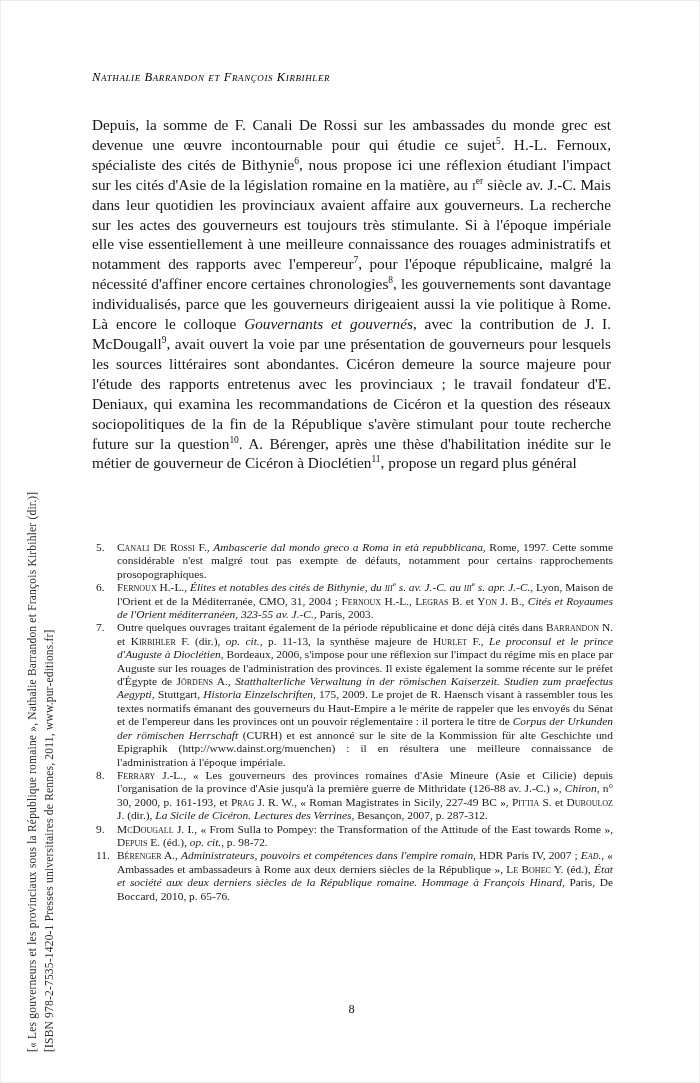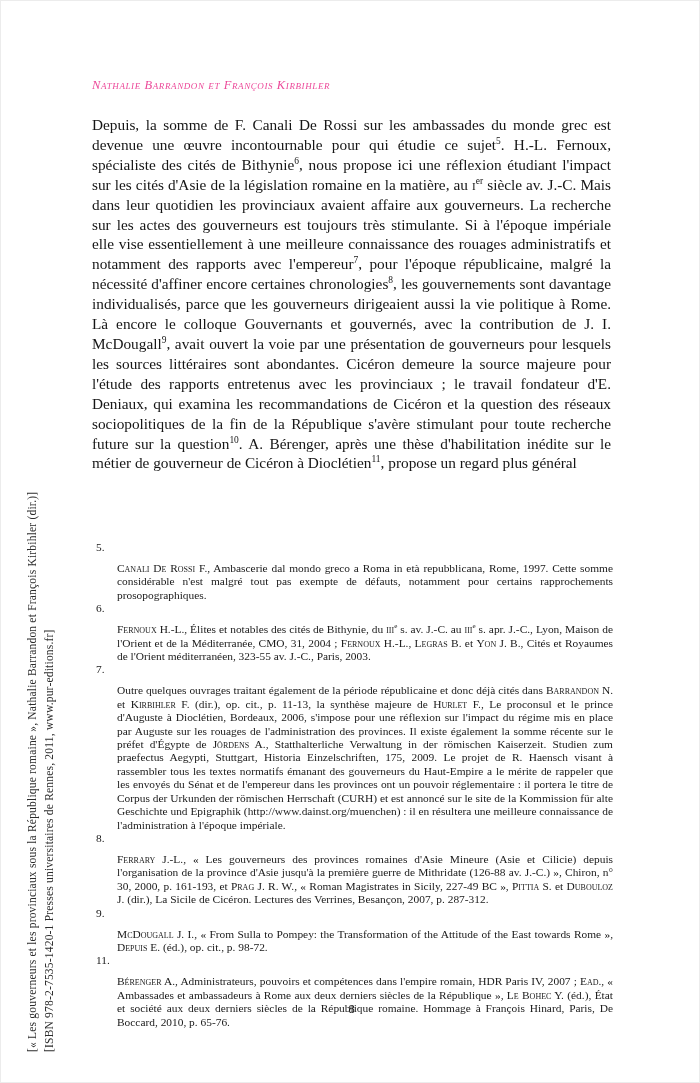--- a/index.html
+++ b/index.html
@@ -10,40 +10,40 @@
   .page{position:relative;width:700px;height:1083px;background:#ffffff;overflow:hidden;
         box-shadow:inset 0 0 0 1px #ececec;}
   .sidebar{
     position:absolute;left:24px;top:1052px;
     transform:rotate(-90deg);transform-origin:0 0;
     width:1010px;font-size:11.5px;line-height:17px;
     color:#2b2b2b;letter-spacing:0.2px;
   }
   .sidebar-line{white-space:nowrap;}
   .running-header{
-    position:absolute;left:92px;top:78px;
+    position:absolute;left:92px;top:70px;
     font-style:italic;font-variant:small-caps;
-    font-size:12.5px;letter-spacing:0.6px;color:#ec4899;
+    font-size:12.5px;letter-spacing:0.6px;color:#000000;
   }
   .body-text{
     position:absolute;left:92px;top:115px;width:519px;
     font-size:15.3px;line-height:19.9px;text-align:justify;color:#151515;
   }
   .footnotes{
     position:absolute;left:96px;top:541px;width:517px;
     font-size:11.4px;line-height:13.4px;color:#191919;
   }
   .footnote{display:flex;}
   .fn-num{flex:0 0 21px;}
-  .fn-text{flex:1;text-align:justify;margin-top:21px;}
+  .fn-text{flex:1;text-align:justify;}
   .page-number{
     position:absolute;left:92px;top:1002px;width:519px;
     text-align:center;font-size:12.5px;color:#1c1c1c;
   }
-  .it{}
+  .it{font-style:italic;}
   .sc{font-variant:small-caps;}
   sup{font-size:0.62em;line-height:0;}
 </style>
 </head>
 <body>
 
 <div class="page">
 
   <div class="sidebar">
     <div class="sidebar-line">[« Les gouverneurs et les provinciaux sous la République romaine », Nathalie Barrandon et François Kirbihler (dir.)]</div>

